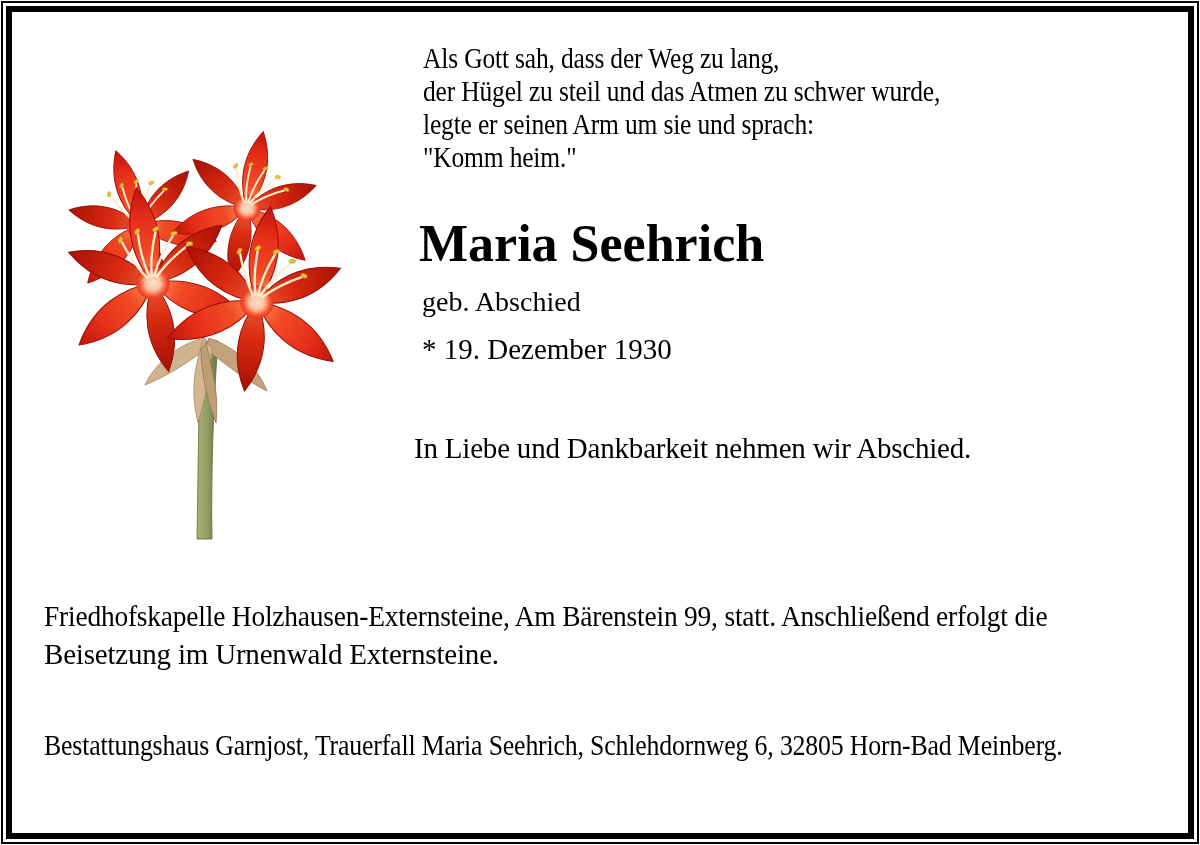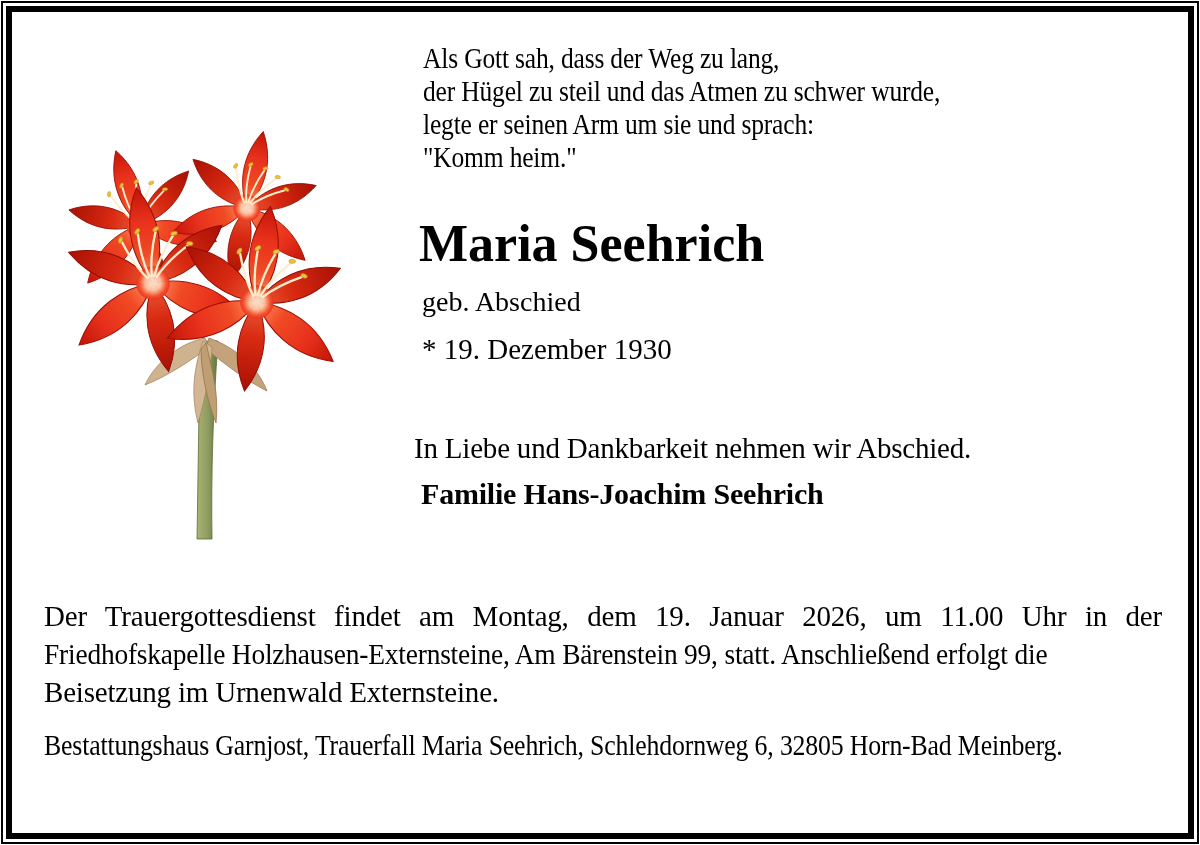--- a/index.html
+++ b/index.html
@@ -113,24 +113,22 @@
 </div>
 
 <div class="abs name">Maria Seehrich</div>
 <div class="abs maiden">geb. Abschied</div>
 <div class="abs dates">
   <div>* 19. Dezember 1930</div>
 </div>
 
 <div class="abs farewell">In Liebe und Dankbarkeit nehmen wir Abschied.</div>
 <div class="abs family">
-  <div>Familie Hans-Joachim Seehrich</div>
 </div>
 
 <div class="abs service">
-  <span class="svc-line svc-justify">Der Trauergottesdienst findet am Montag, dem 19. Januar 2026, um 11.00 Uhr in der</span>
   <span class="svc-line svc-condense">Friedhofskapelle Holzhausen-Externsteine, Am Bärenstein 99, statt. Anschließend erfolgt die</span>
   <span class="svc-line">Beisetzung im Urnenwald Externsteine.</span>
 </div>
 
 <div class="abs condolence">
   <span class="cond-line cond-condense">Bestattungshaus Garnjost, Trauerfall Maria Seehrich, Schlehdornweg 6, 32805 Horn-Bad Meinberg.</span>
 </div>
 
 </body></html>

